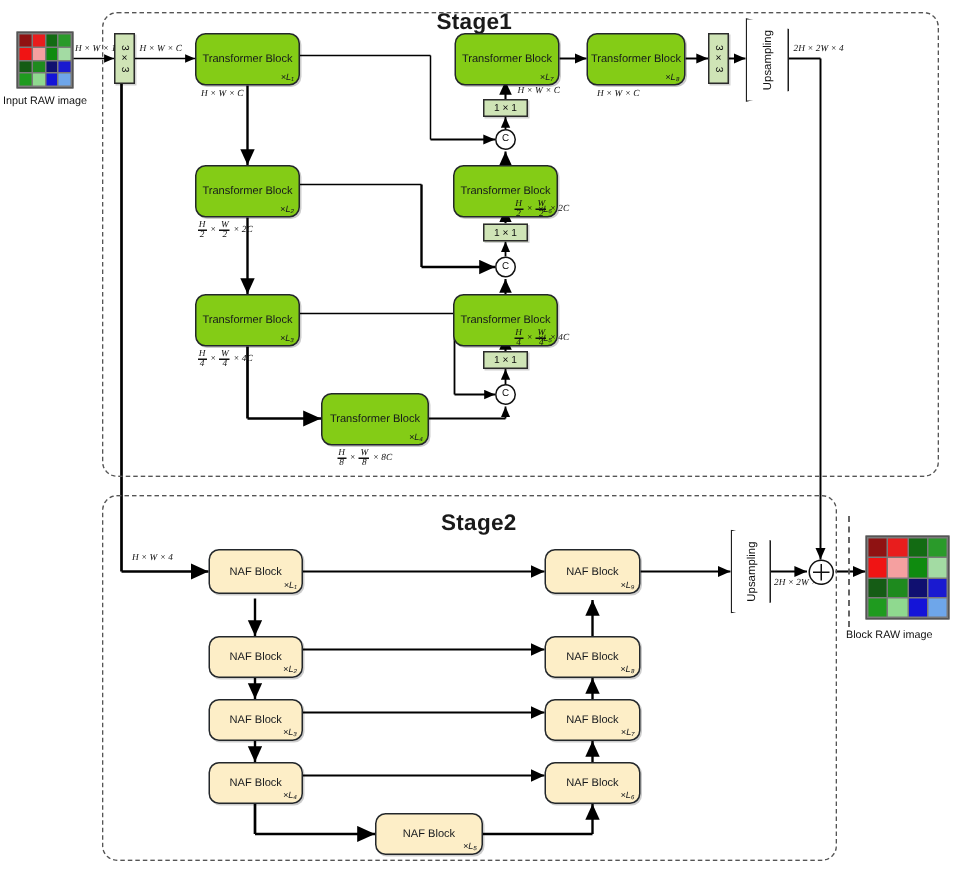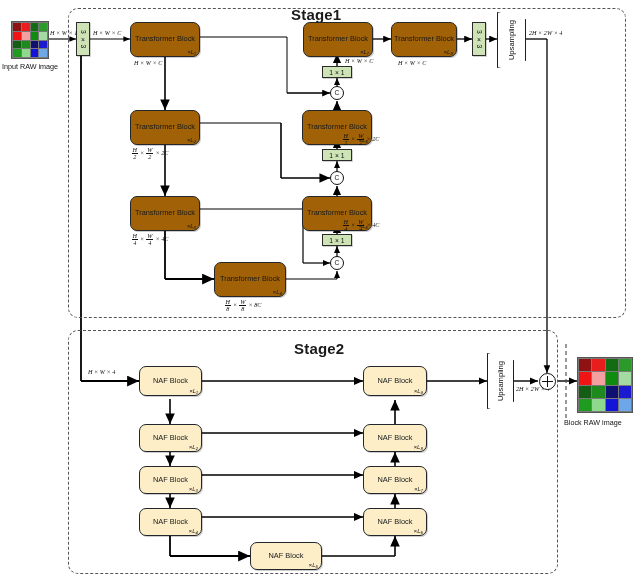--- a/index.html
+++ b/index.html
@@ -36,21 +36,21 @@
     border-radius:7px;
     display:flex;
     align-items:center;
     justify-content:center;
     font-size:7.4px;
     color:#15181c;
     text-align:center;
     line-height:1.15;
     box-shadow:1px 1px 0 rgba(0,0,0,0.20);
   }
-  .blk-t { background:#a16207; }
+  .blk-t { background:#84cc16; }
   .blk-n { background:#fdeec7; }
   .blk .lbl { pointer-events:none; }
   .blk .mult {
     position:absolute;
     right:3px;
     bottom:1px;
     font-size:6.1px;
     font-style:italic;
   }
 

